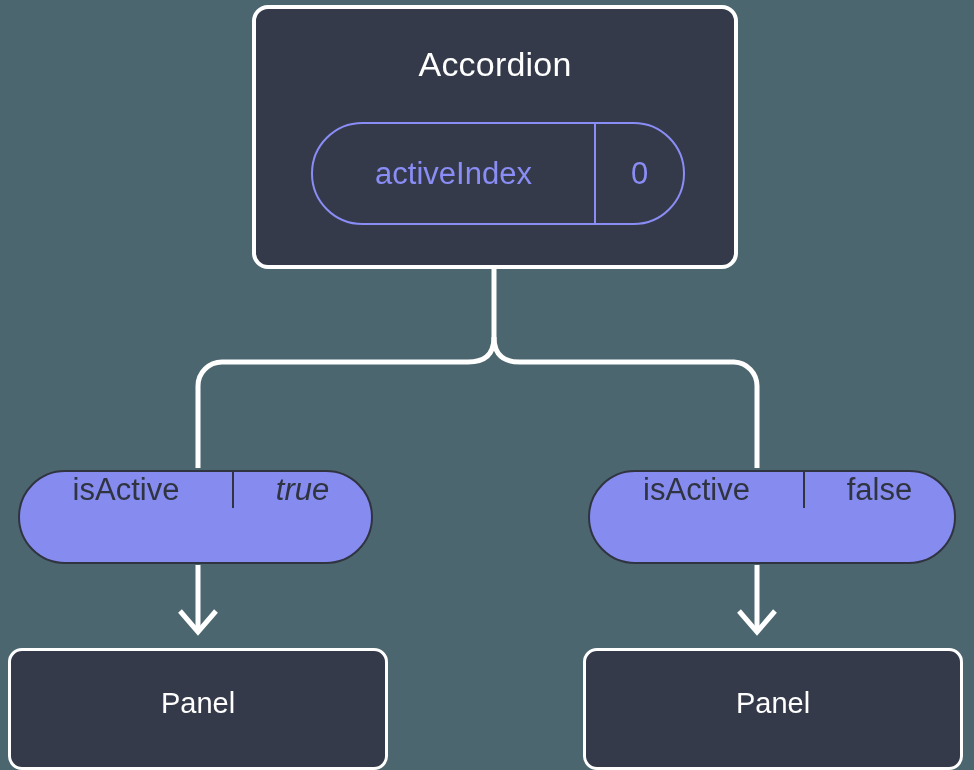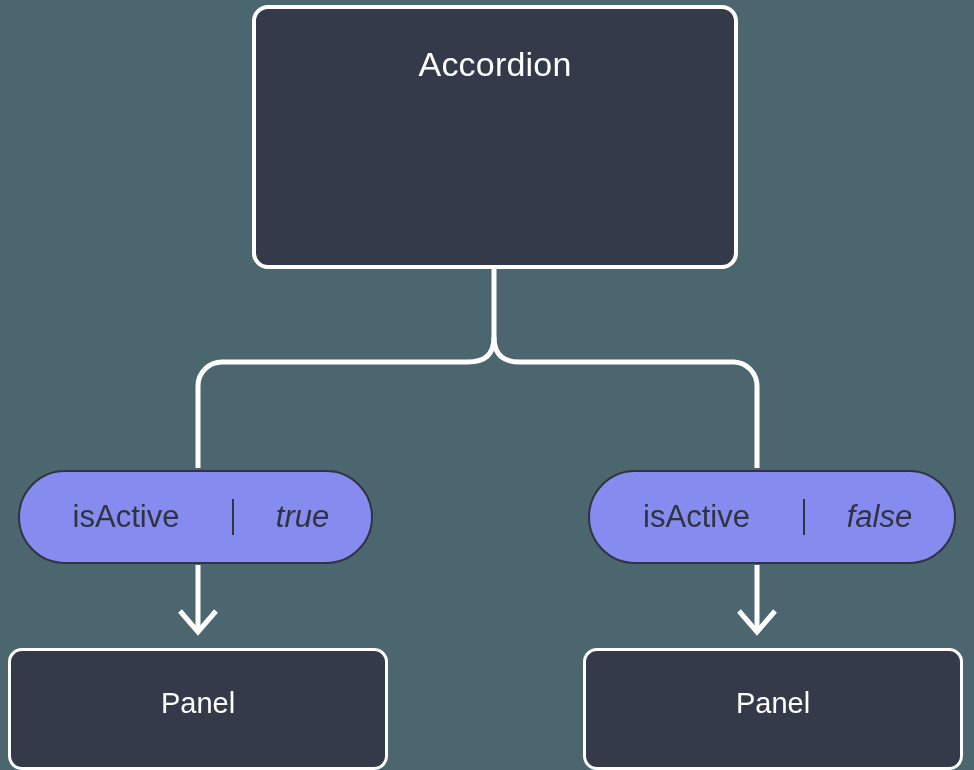--- a/index.html
+++ b/index.html
@@ -85,21 +85,21 @@
   .pill-outline .pill-val {
     flex: 1 1 auto;
     border-left: 2px solid #8a8df5;
   }
 
   
   .pill-filled {
     position: absolute;
     box-sizing: border-box;
     display: flex;
-    align-items: center;
+    align-items: flex-start;
     background: #858bef;
     border: 2px solid #2f3440;
     border-radius: 999px;
     overflow: hidden;
     height: 94px;
   }
   .pill-filled .pill-key,
   .pill-filled .pill-val {
     display: flex;
     align-items: center;
@@ -117,21 +117,21 @@
   }
   #isactive-true-pill .pill-key { flex: 0 0 212px; }
   #isactive-true-pill .pill-val { flex: 1 1 auto; font-style: italic; }
 
   #isactive-false-pill {
     left: 588px;
     top: 470px;
     width: 368px;
   }
   #isactive-false-pill .pill-key { flex: 0 0 213px; }
-  #isactive-false-pill .pill-val { flex: 1 1 auto; font-style: italic; }
+  #isactive-false-pill .pill-val { flex: 1 1 auto; }
 
   
   .leaf-box {
     position: absolute;
     box-sizing: border-box;
     background: #343a49;
     border: 3px solid #ffffff;
     border-radius: 14px;
     display: flex;
     align-items: center;
@@ -177,20 +177,24 @@
       <path d="M 180 611 L 198 632 L 216 611"></path>
 
       <path d="M 757 565 L 757 632"></path>
       <path d="M 739 611 L 757 632 L 775 611"></path>
     </g>
   </svg>
 
   <div class="node-box" id="accordion-node">
     <div id="accordion-title">Accordion</div>
 
+    <div class="pill-outline" id="activeindex-pill">
+      <div class="pill-key">activeIndex</div>
+      <div class="pill-val">0</div>
+    </div>
   </div>
 
   <div class="pill-filled" id="isactive-true-pill">
     <div class="pill-key">isActive</div>
     <div class="pill-val">true</div>
   </div>
 
   <div class="pill-filled" id="isactive-false-pill">
     <div class="pill-key">isActive</div>
     <div class="pill-val">false</div>

